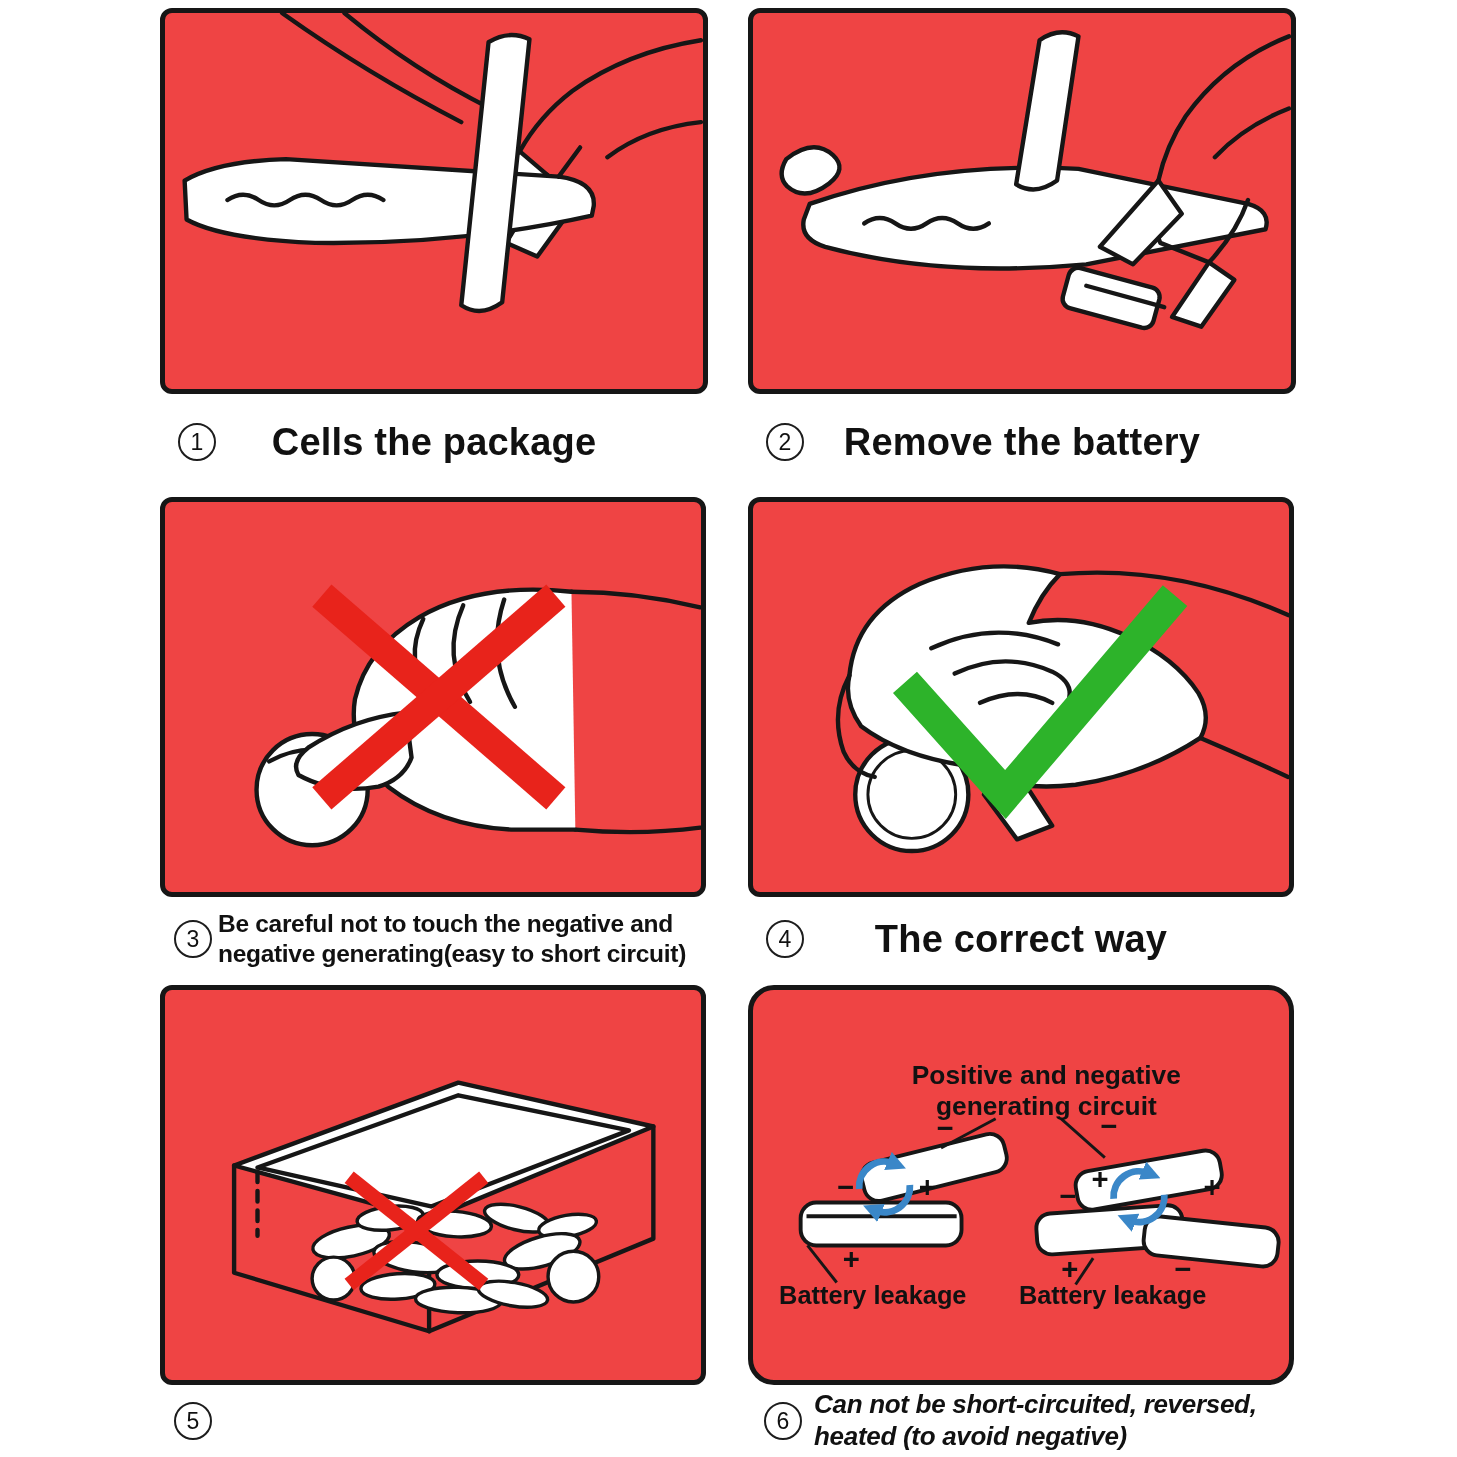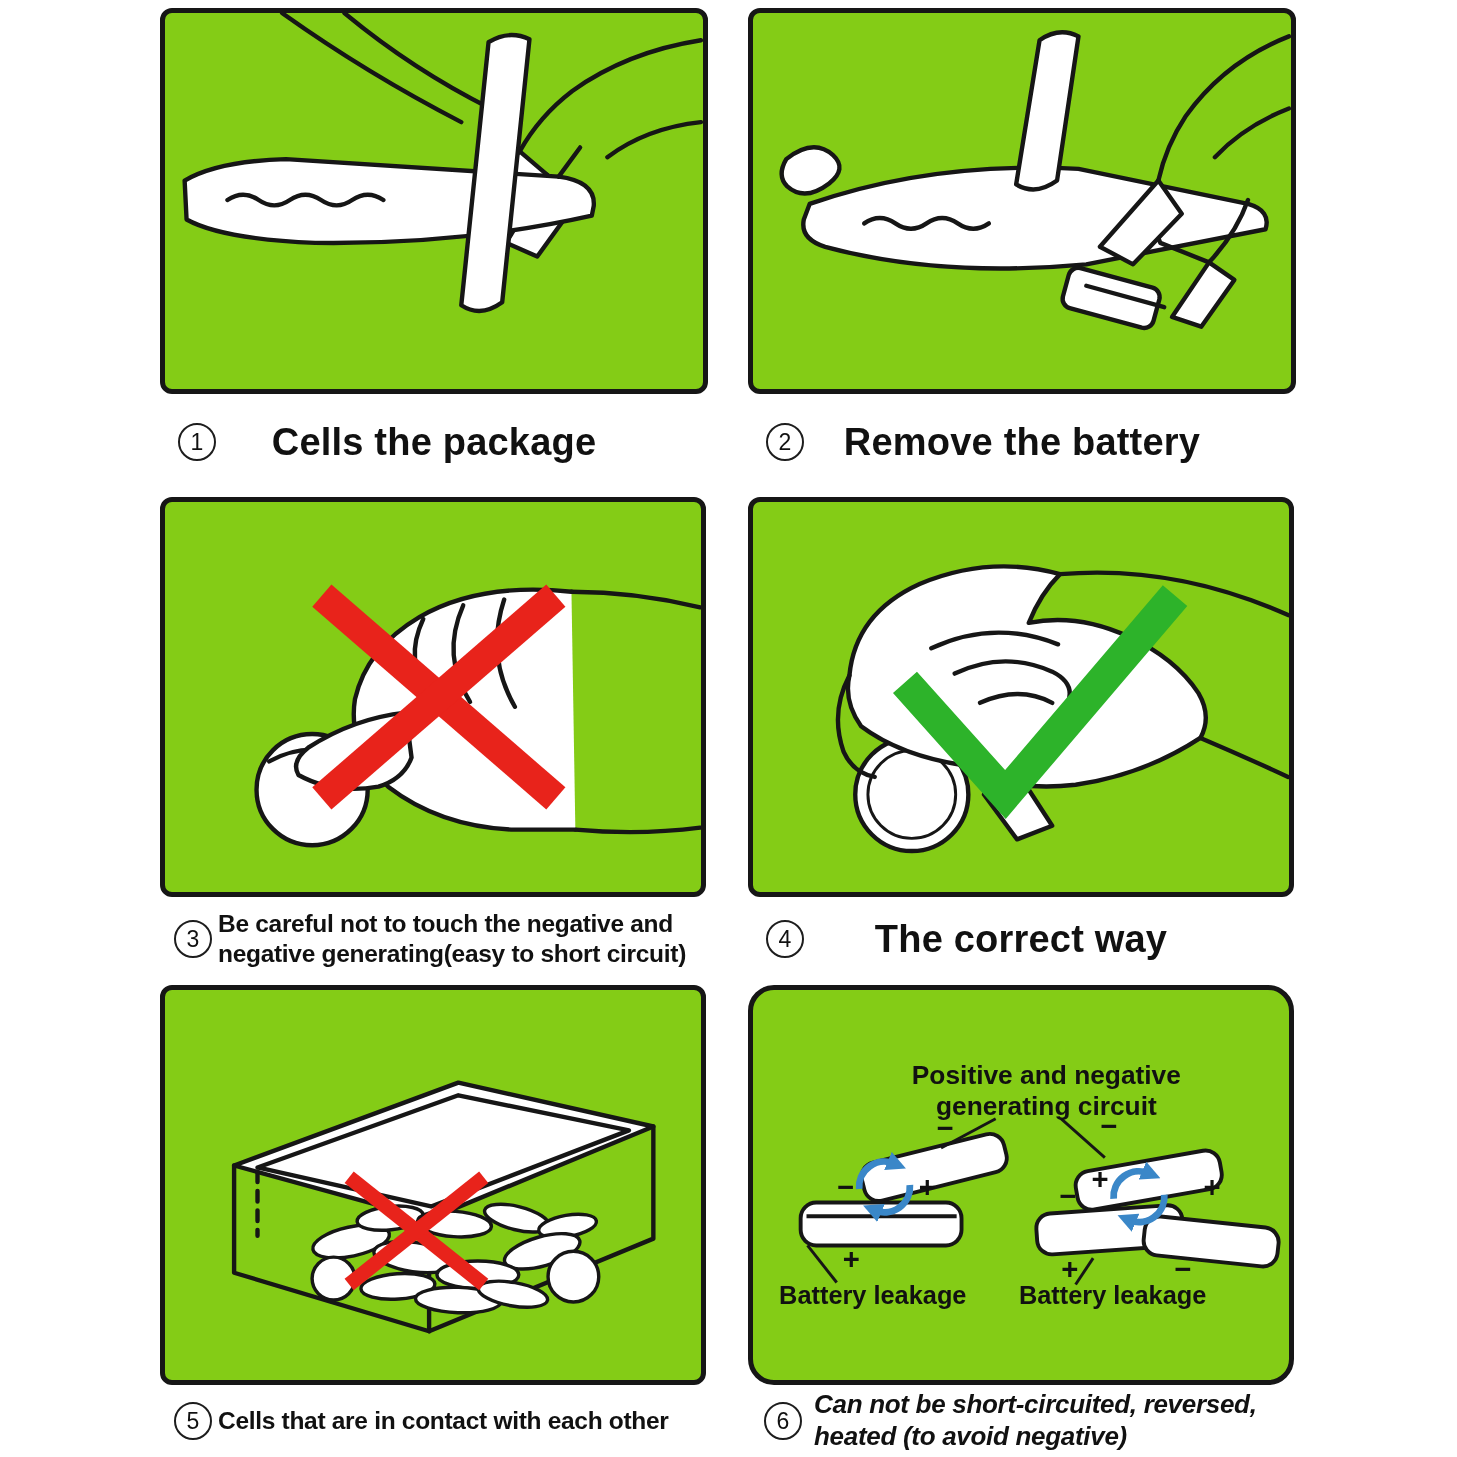--- a/index.html
+++ b/index.html
@@ -1,19 +1,19 @@
 <!DOCTYPE html>
 <html><head>
 <meta charset="utf-8">
 <style>
   html,body{margin:0;padding:0;background:#fff;}
   .page{position:relative;width:1457px;height:1457px;background:#ffffff;
         font-family:"Liberation Sans",sans-serif;color:#111;overflow:hidden;}
   .panel{position:absolute;border:5px solid #161616;border-radius:12px;
-         background:#84cc16;box-sizing:border-box;overflow:hidden;}
+         background:#ef4444;box-sizing:border-box;overflow:hidden;}
   .panel.round-big{border-radius:26px;}
   .panel svg{display:block;width:100%;height:100%;}
   .caption{position:absolute;}
   .badge{position:absolute;left:18px;top:50%;transform:translateY(-50%);
          width:38px;height:38px;border:2.5px solid #1d1d1d;border-radius:50%;
          display:flex;align-items:center;justify-content:center;
          font-size:23px;font-weight:400;box-sizing:border-box;}
   .cap-center{position:absolute;inset:0;display:flex;align-items:center;justify-content:center;
               font-size:38px;font-weight:700;letter-spacing:.2px;}
   .cap-lines{position:absolute;left:58px;top:50%;transform:translateY(-50%);
@@ -210,21 +210,20 @@
         <text x="470" y="212">+</text>
         <text x="324" y="296">+</text>
         <text x="440" y="296">−</text>
       </g>
     </svg>
   </div>
 
   <div class="caption" style="left:160px;top:1388px;width:546px;height:66px;">
     <span class="badge" style="left:14px;">5</span>
     <div class="cap-lines">
-      <div>Cells that are in contact with each other</div>
     </div>
   </div>
   <div class="caption" style="left:748px;top:1388px;width:546px;height:66px;">
     <span class="badge" style="left:16px;">6</span>
     <div class="cap-lines" style="left:66px;font-size:26px;font-style:italic;">
       <div>Can not be short-circuited, reversed,</div>
       <div>heated (to avoid negative)</div>
     </div>
   </div>
 

